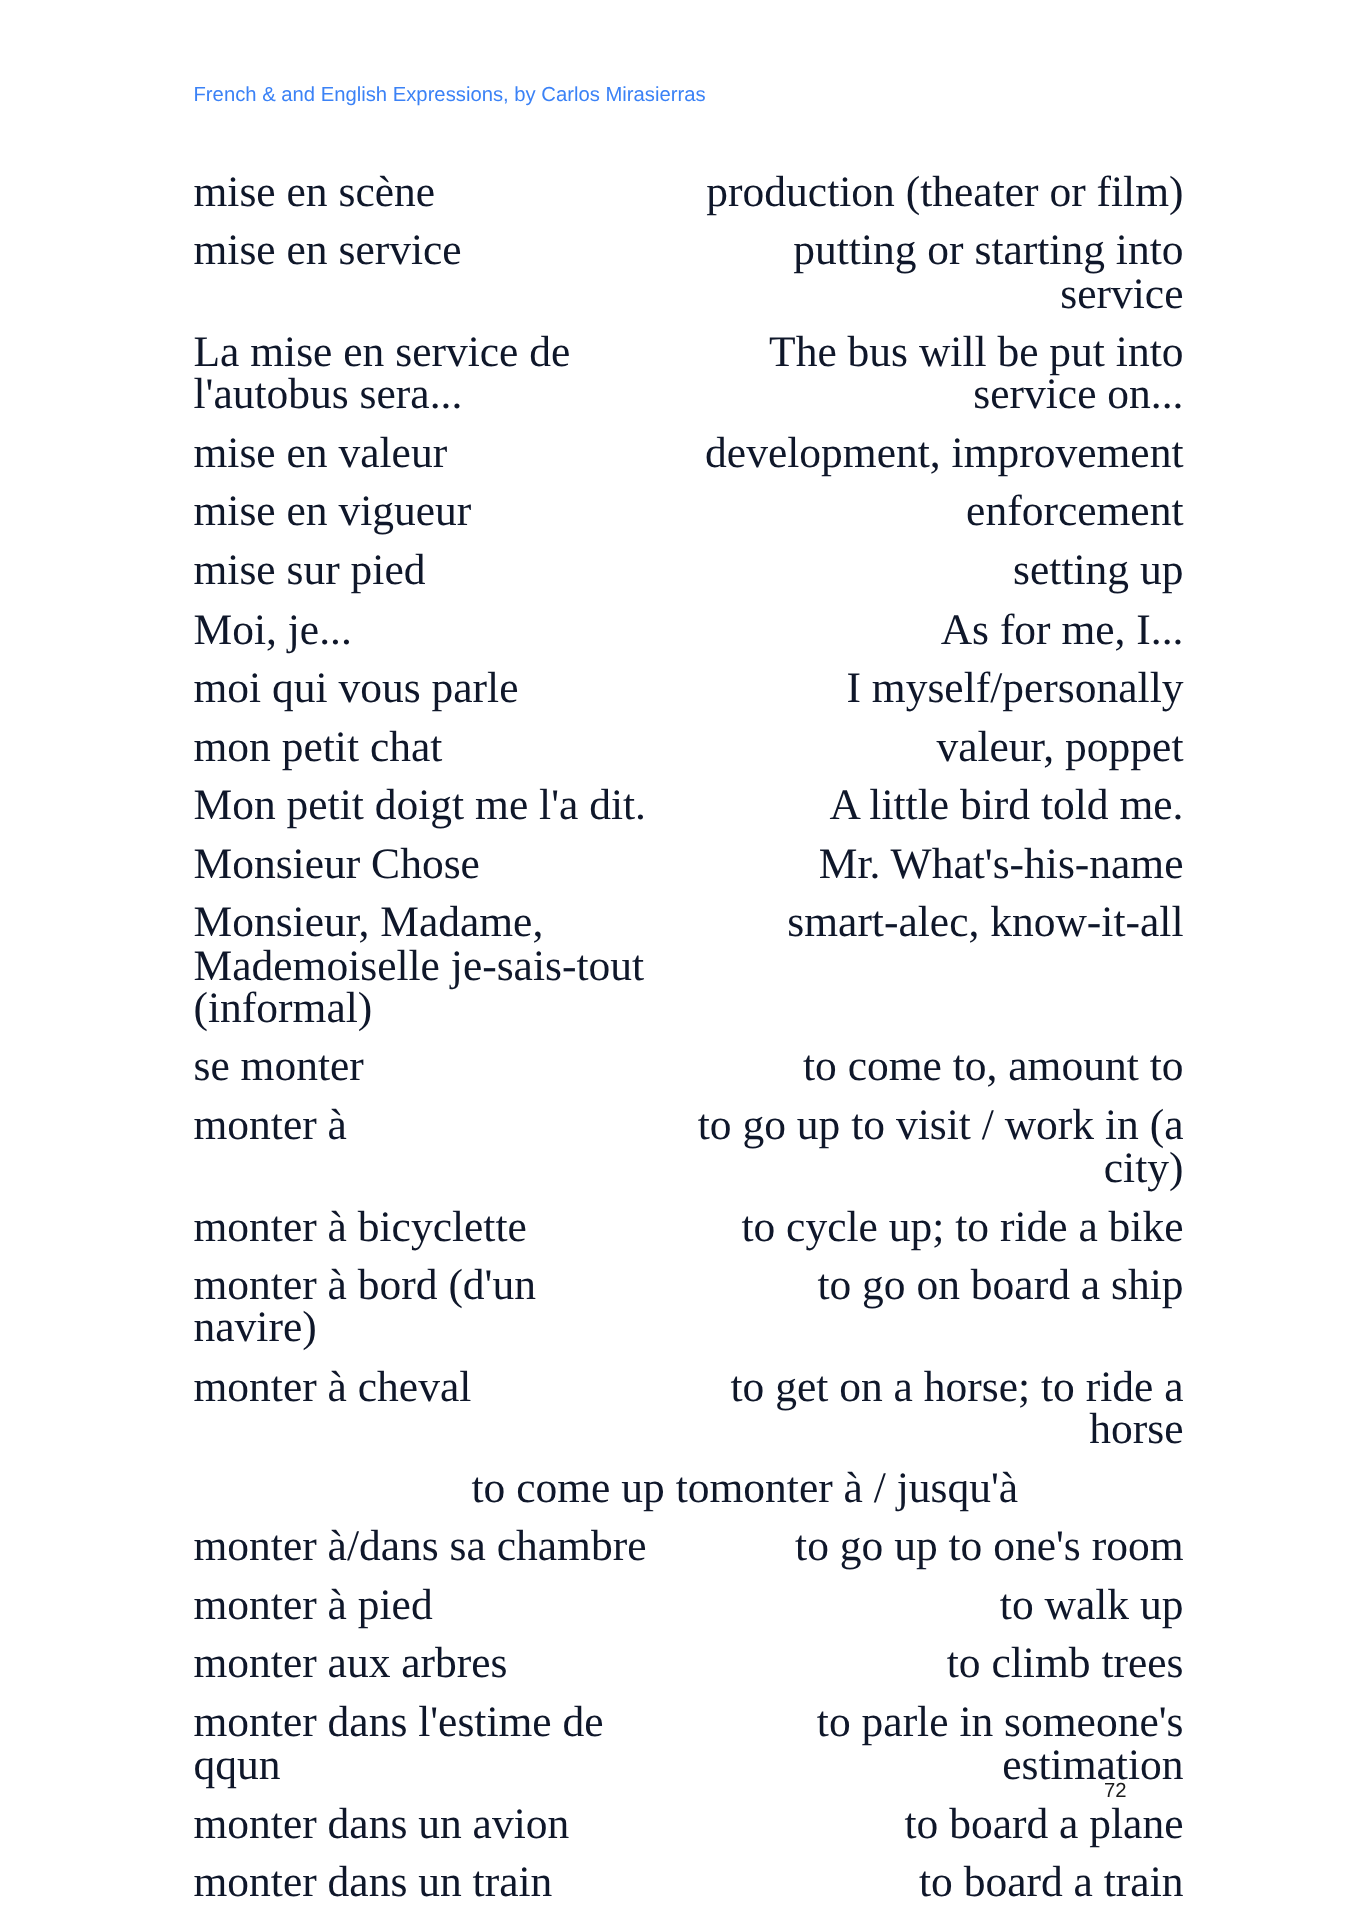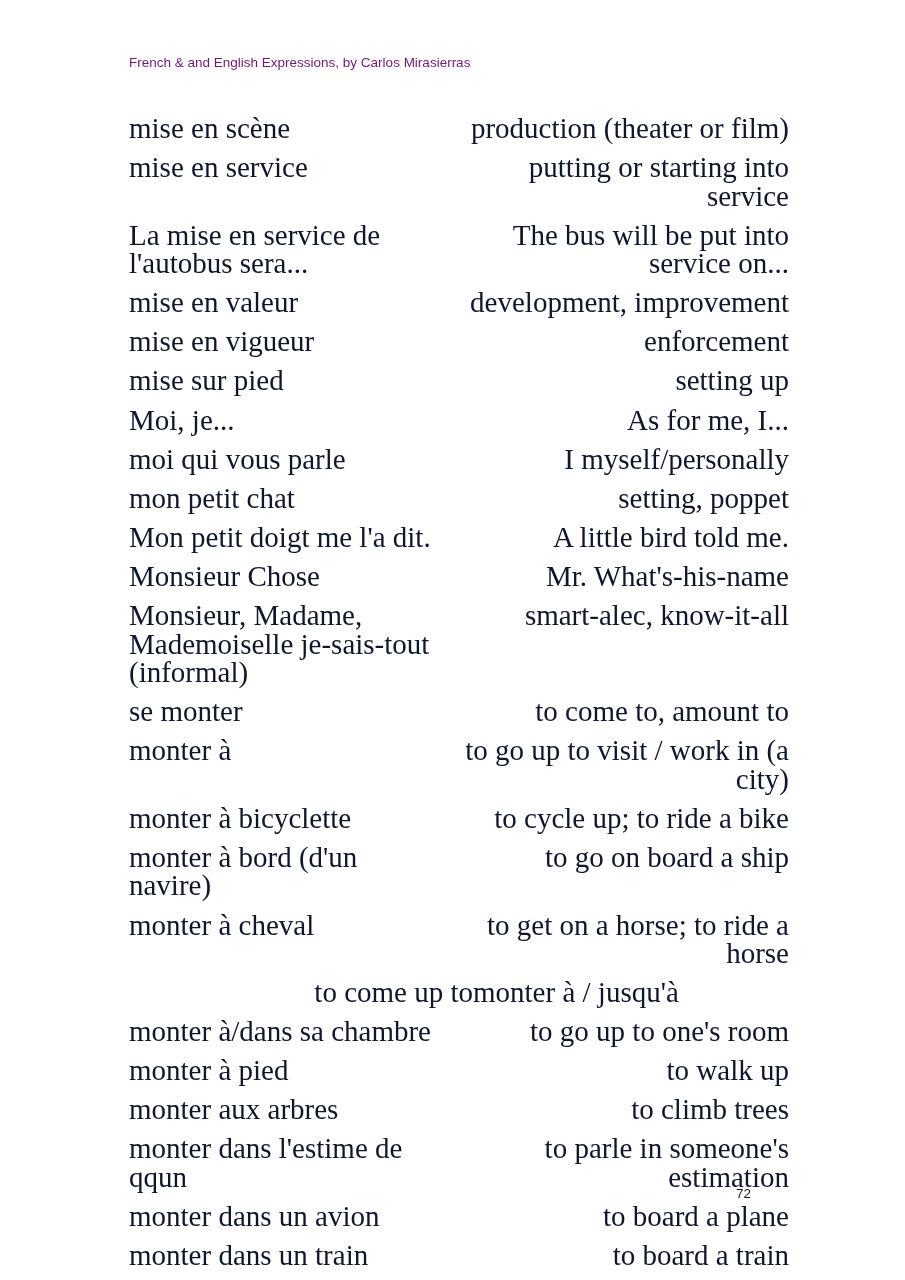--- a/index.html
+++ b/index.html
@@ -1,19 +1,19 @@
 <!DOCTYPE html>
 <html><head>
 <meta charset="utf-8">
 <style>
   html, body { margin: 0; padding: 0; background: #ffffff; }
   body { width: 905px; height: 1280px; position: relative; overflow: hidden; color: #000; }
   .header {
     position: absolute; left: 129px; top: 55px;
-    font-family: "Liberation Sans", sans-serif; font-size: 13.5px; color: #701a75;
+    font-family: "Liberation Sans", sans-serif; font-size: 13.5px; color: #3b82f6;
   }
   .table { position: absolute; left: 129px; top: 114px; width: 660px; }
   .row { display: flex; margin-bottom: 10.6px; }
   .row .fr { width: 316px; flex: 0 0 316px; }
   .row .en { flex: 1; text-align: right; }
   .cell {
     font-family: "Liberation Serif", serif; font-size: 29px; line-height: 28.5px; color: #0f172a;
   }
   .page-number {
     position: absolute; left: 736px; top: 1186px;
@@ -53,21 +53,21 @@
   <div class="row">
       <div class="cell fr">Moi, je...</div>
       <div class="cell en">As for me, I...</div>
     </div>
   <div class="row">
       <div class="cell fr">moi qui vous parle</div>
       <div class="cell en">I myself/personally</div>
     </div>
   <div class="row">
       <div class="cell fr">mon petit chat</div>
-      <div class="cell en">setting, poppet</div>
+      <div class="cell en">valeur, poppet</div>
     </div>
   <div class="row">
       <div class="cell fr">Mon petit doigt me l'a dit.</div>
       <div class="cell en">A little bird told me.</div>
     </div>
   <div class="row">
       <div class="cell fr">Monsieur Chose</div>
       <div class="cell en">Mr. What's-his-name</div>
     </div>
   <div class="row">

